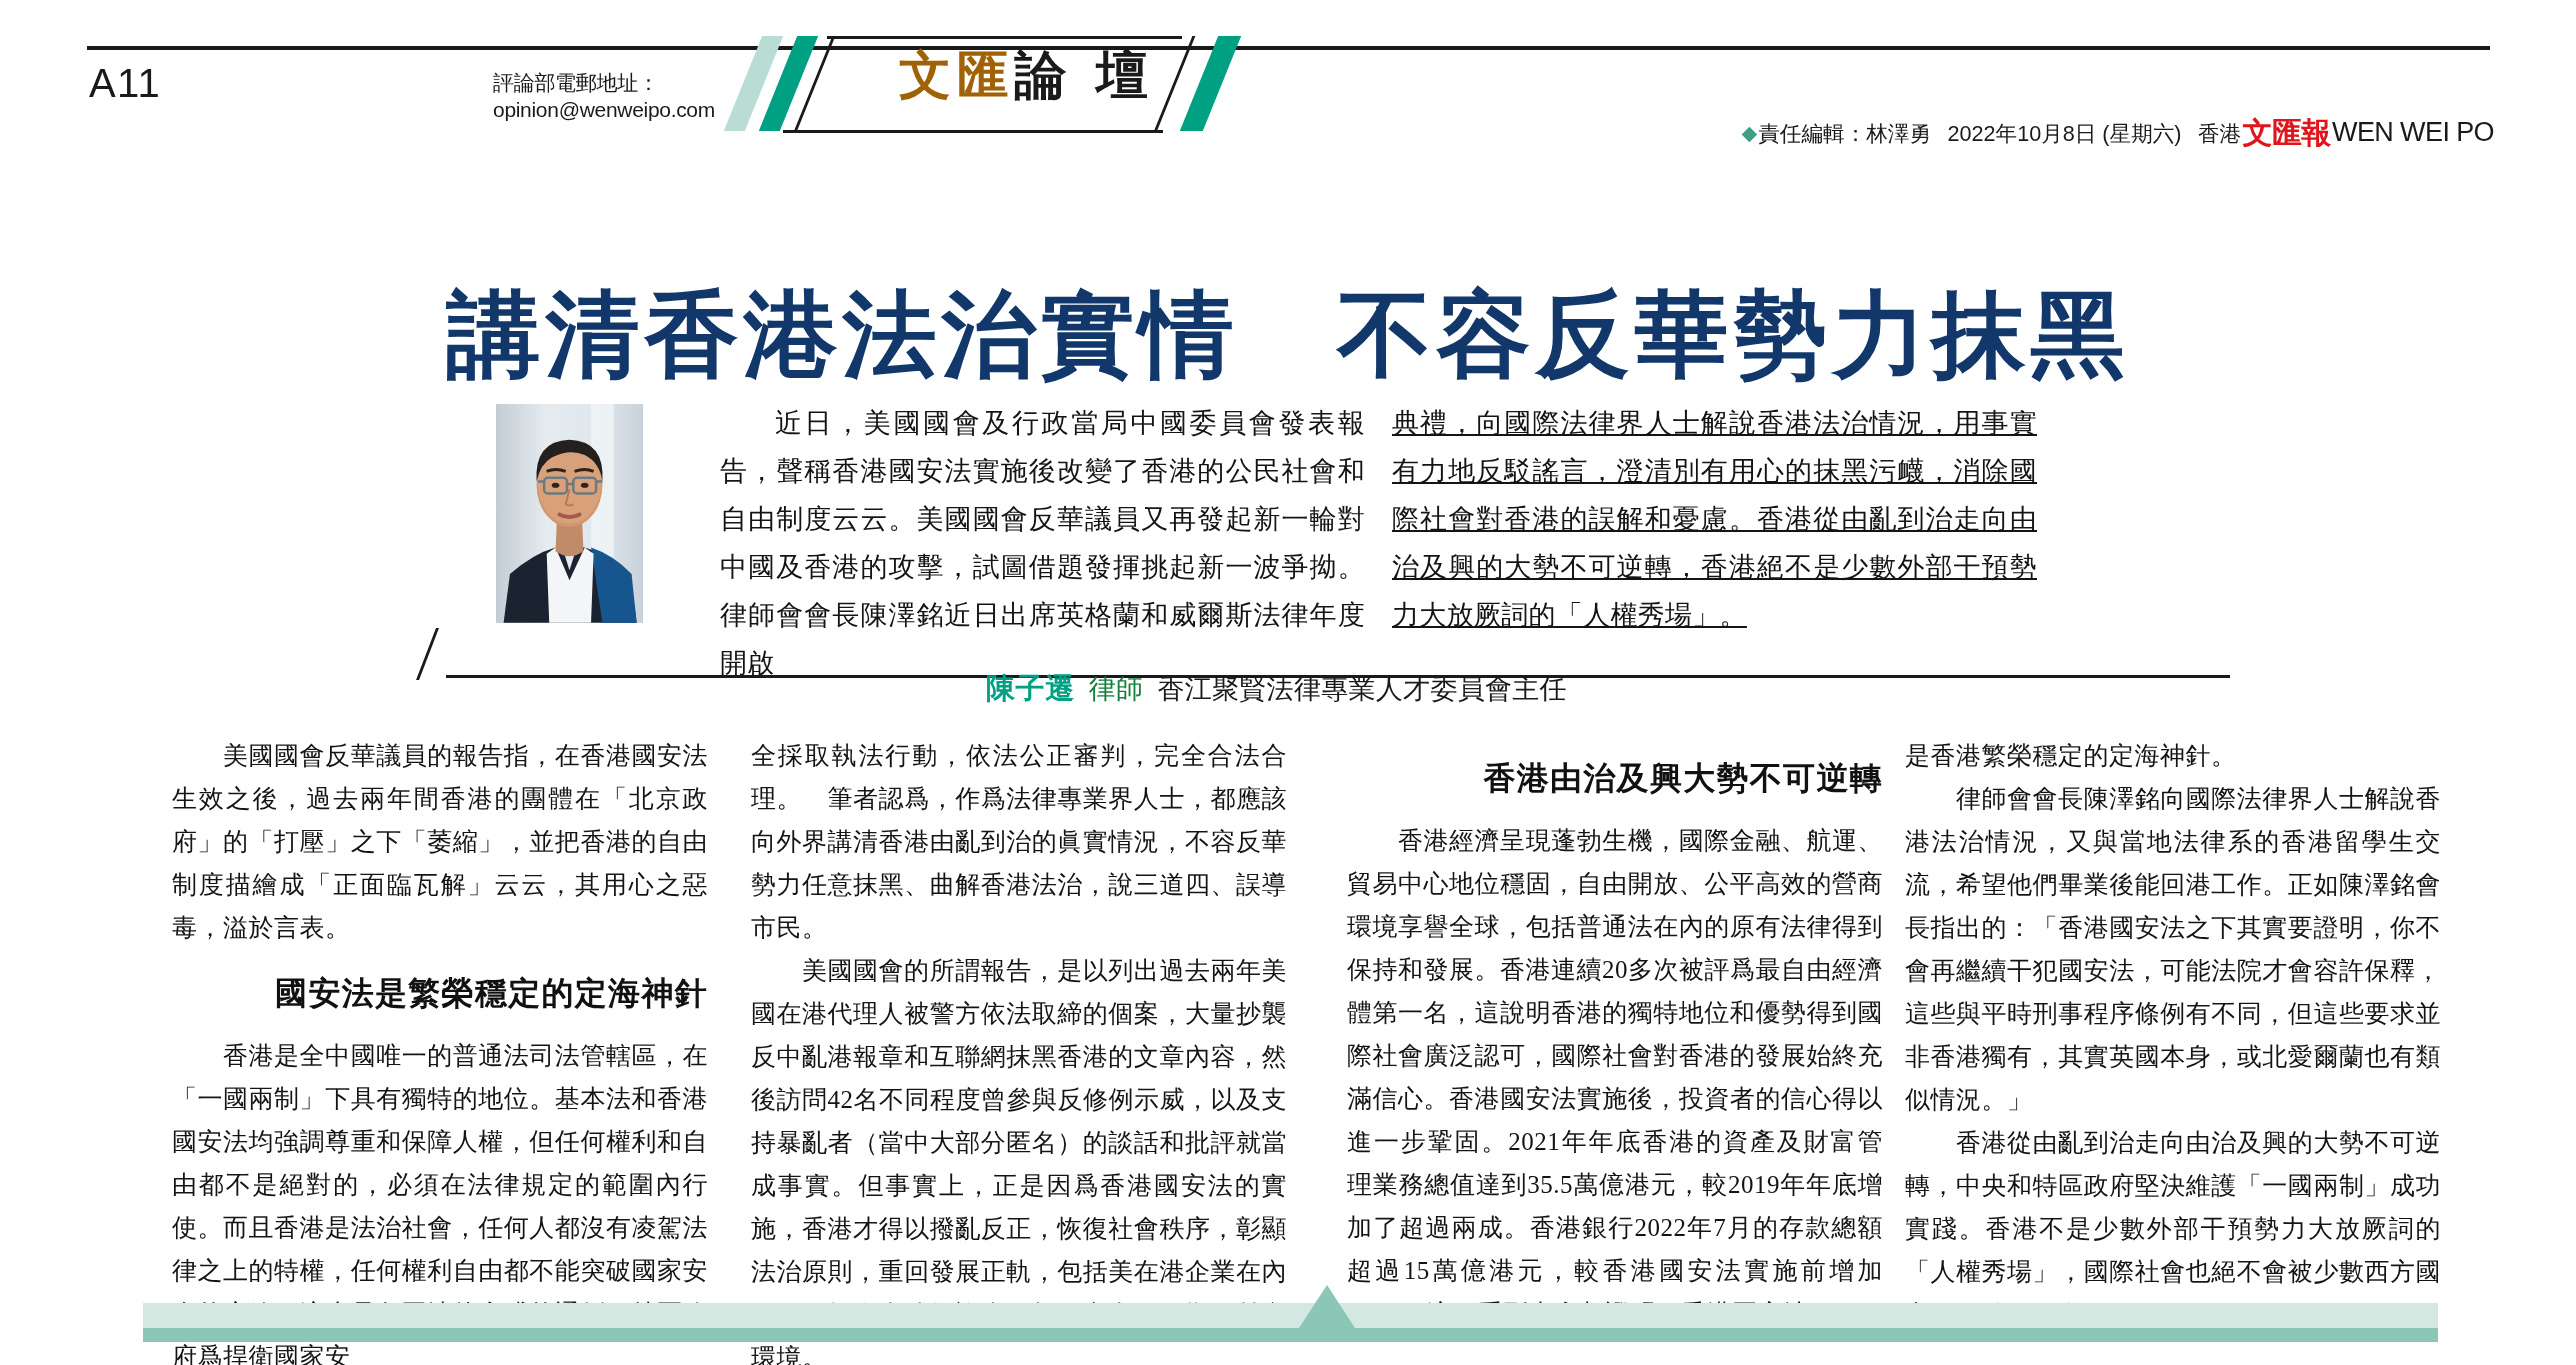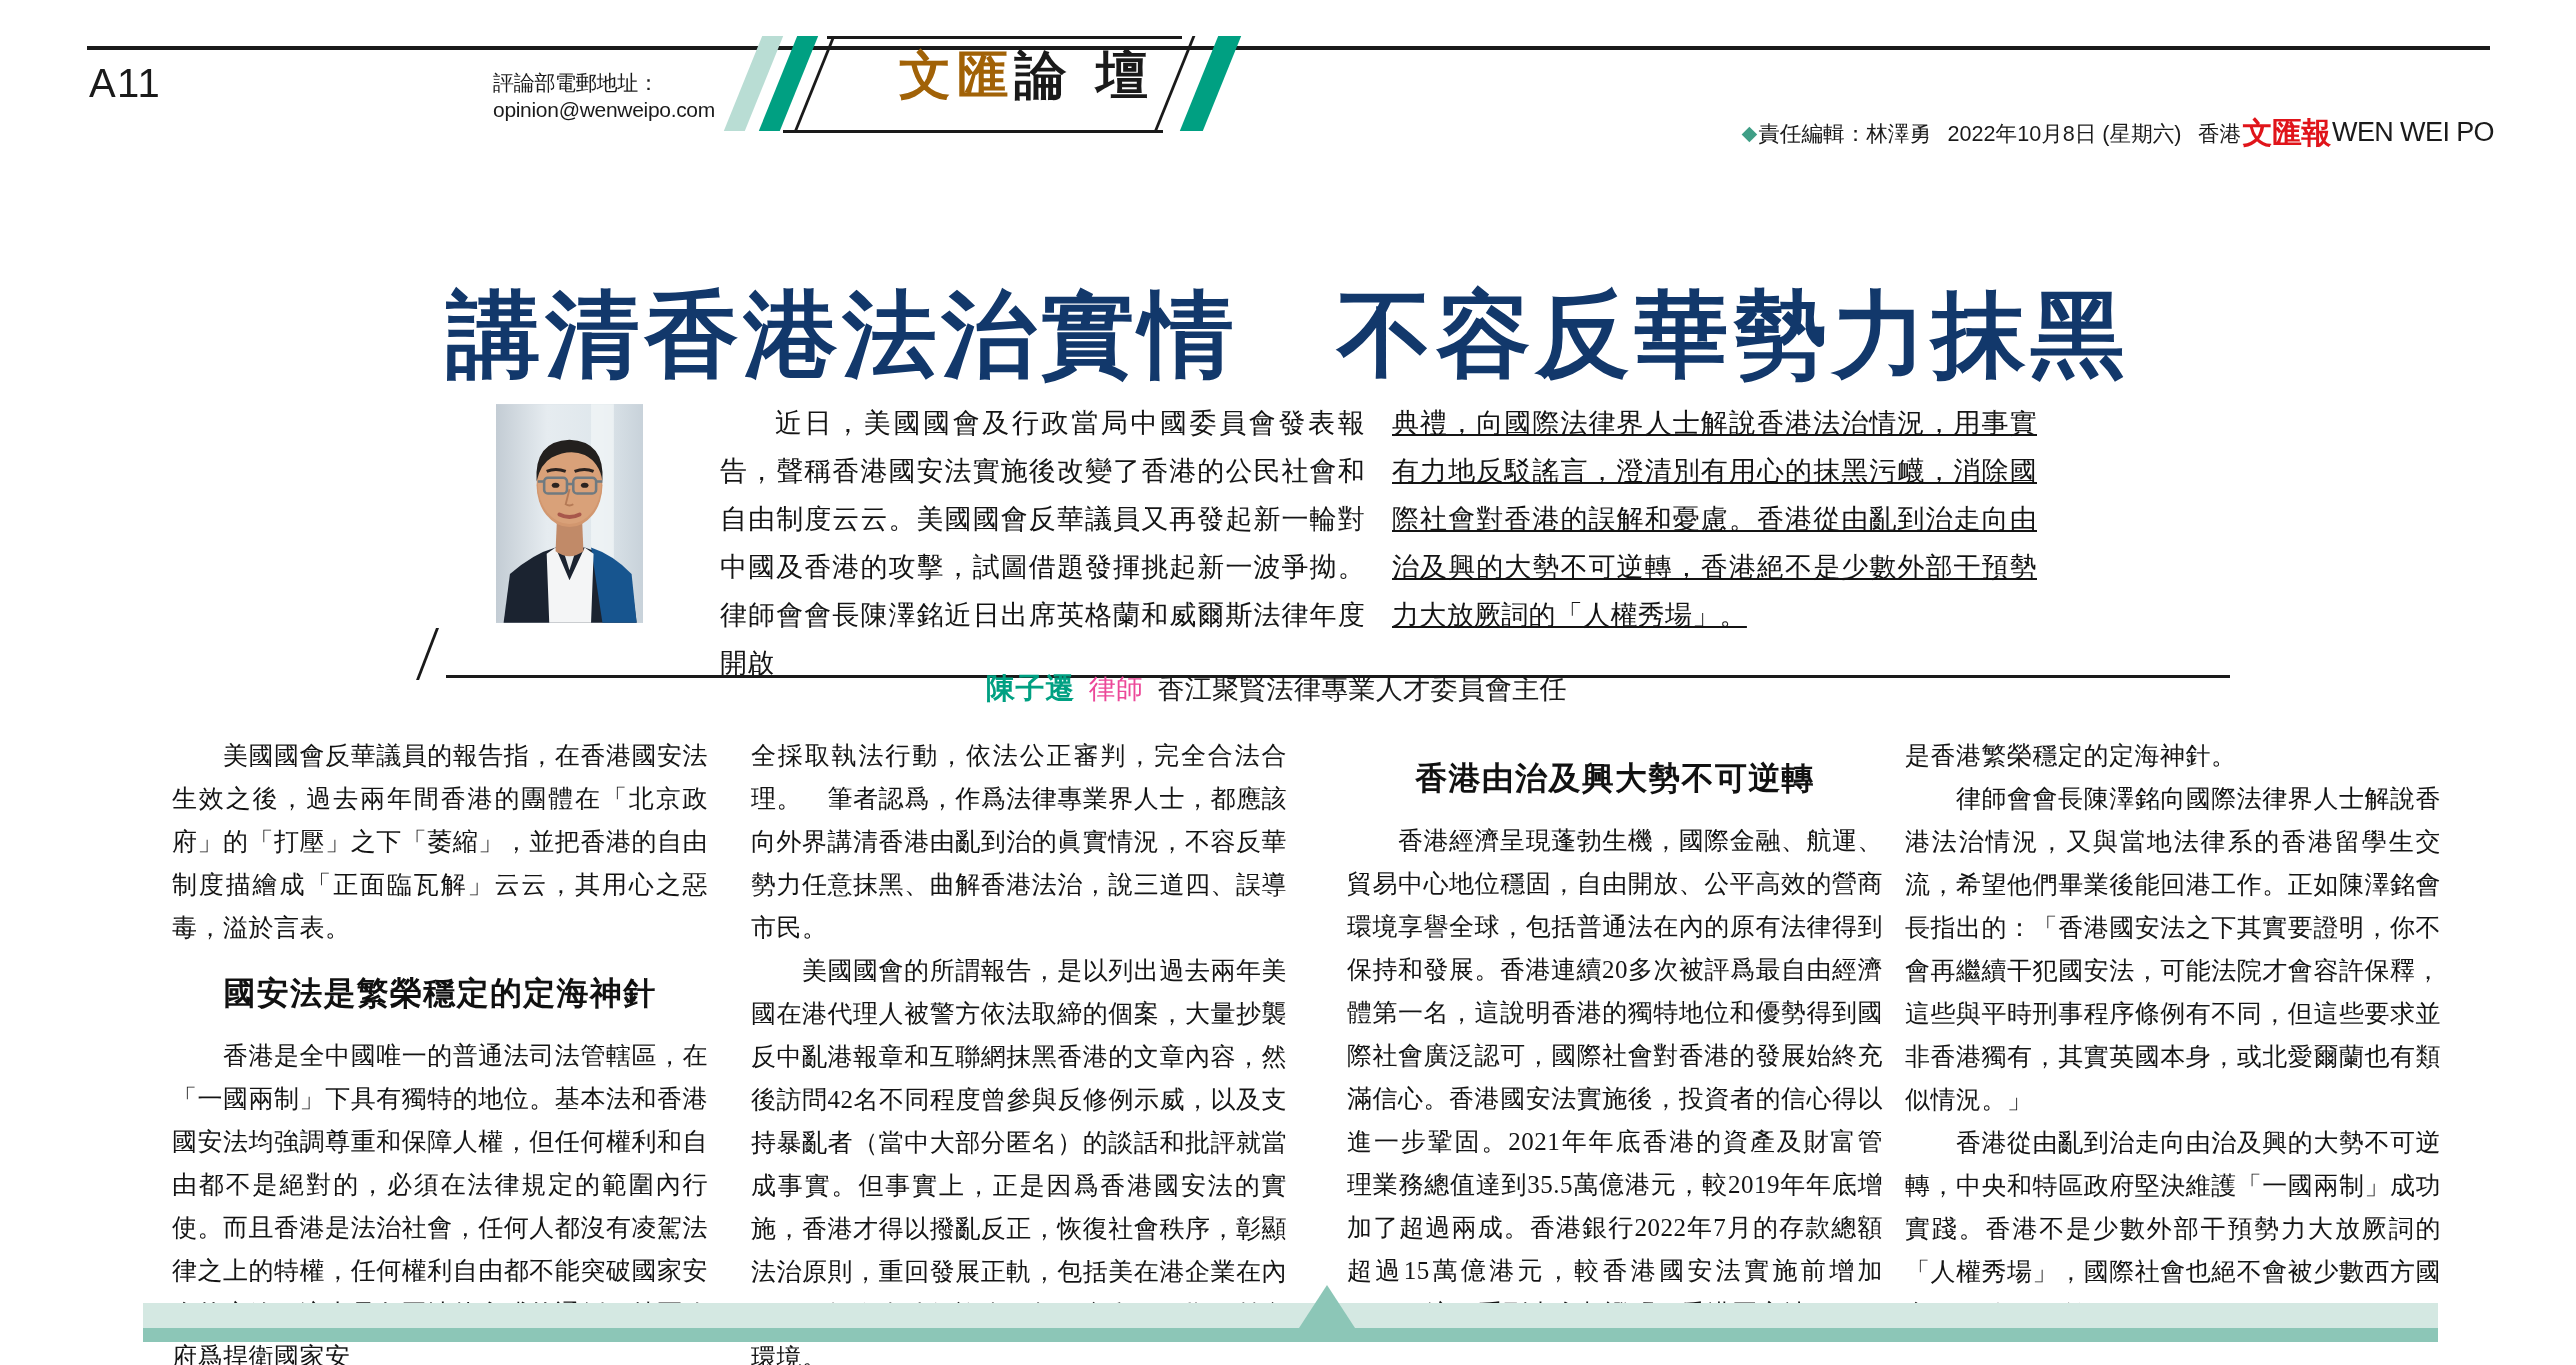--- a/index.html
+++ b/index.html
@@ -228,21 +228,21 @@
     font-family: "DejaVu Sans", "Liberation Sans", sans-serif;
   }
   .byline .author {
     font-size: 29px;
     font-weight: bold;
     color: #00a082;
     letter-spacing: 0.6px;
   }
   .byline .role {
     font-size: 27px;
-    color: #ec4899;
+    color: #15803d;
     letter-spacing: 0.3px;
   }
   .byline .title {
     font-size: 27px;
     color: #1a1a1a;
     letter-spacing: 0.3px;
   }
 
   
   .columns {
@@ -273,21 +273,21 @@
     margin: 0 0 0 0;
     text-indent: 51px;
   }
   .col p.noindent { text-indent: 0; }
 
   .subhead {
     font-family: "DejaVu Sans", "Liberation Sans", sans-serif;
     font-weight: bold;
     font-size: 32px;
     color: #111111;
-    text-align: center;
+    text-align: right;
     letter-spacing: 1.3px;
     line-height: 1.2;
     margin: 25px 0 21.6px 0;
     text-indent: 0 !important;
     white-space: nowrap;
   }
 
   
   .bottom-bar {
     position: absolute;

